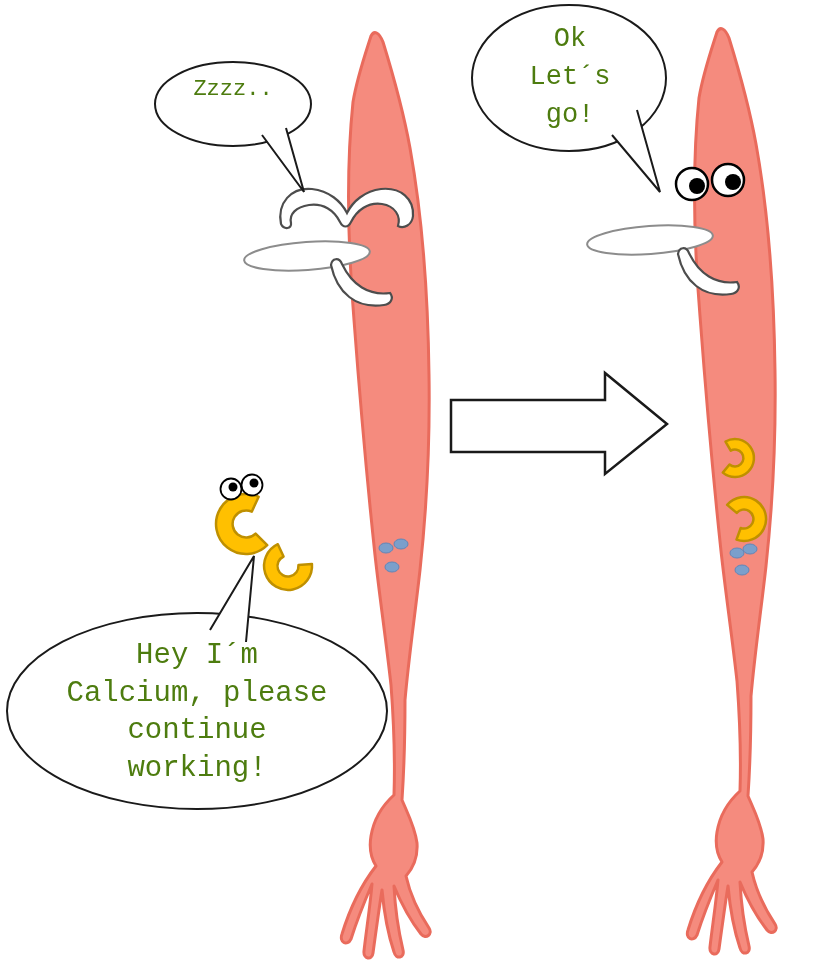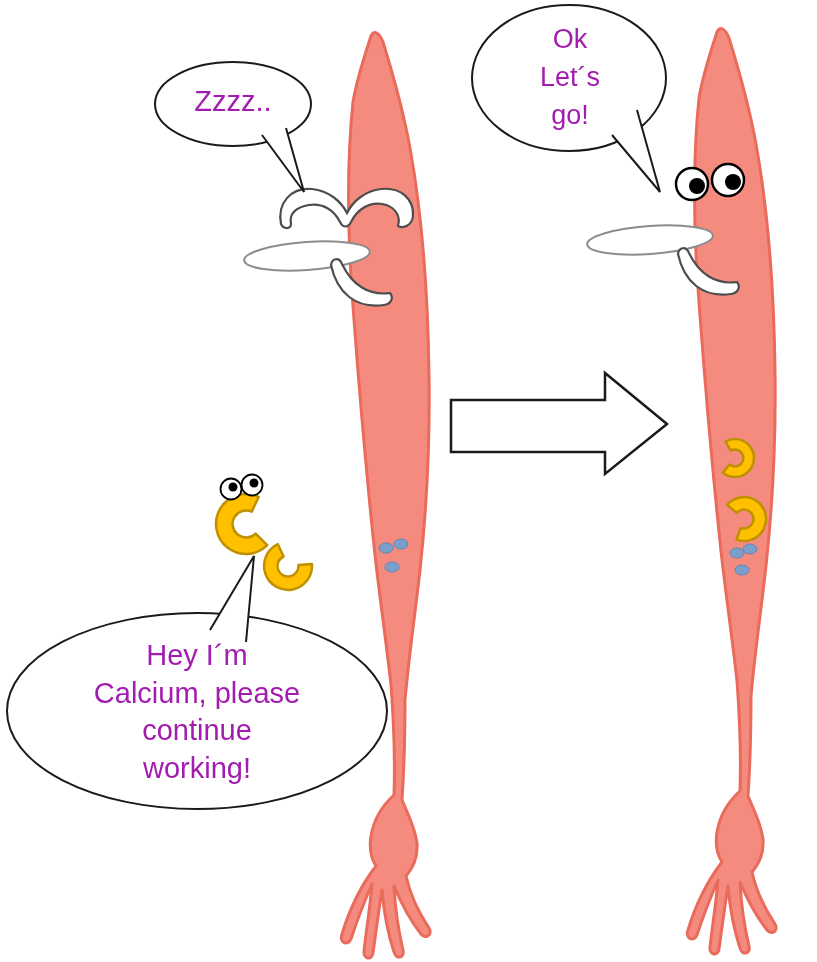--- a/index.html
+++ b/index.html
@@ -18,23 +18,24 @@
   .canvas svg {
     position: absolute;
     left: 0;
     top: 0;
   }
   .bubble-text {
     position: absolute;
     transform: translate(-50%, -50%);
     text-align: center;
     white-space: pre-line;
-    color: #a21caf;
+    color: #4d7c0f;
+    font-family: Liberation Mono, monospace;
   }
-  .bt-sleep   { left: 233px; top: 101px; font-size: 29px; }
+  .bt-sleep   { left: 233px; top: 89px; font-size: 22px; }
   .bt-awake   { left: 570px; top: 78px;  font-size: 27px; line-height: 1.4; }
   .bt-calcium { left: 197px; top: 712px; font-size: 29px; line-height: 1.3; text-align: center; }
 </style>
 </head>
 <body>
 
 <div class="canvas">
 
   <svg width="817" height="962" viewBox="0 0 817 962">
     <defs>

